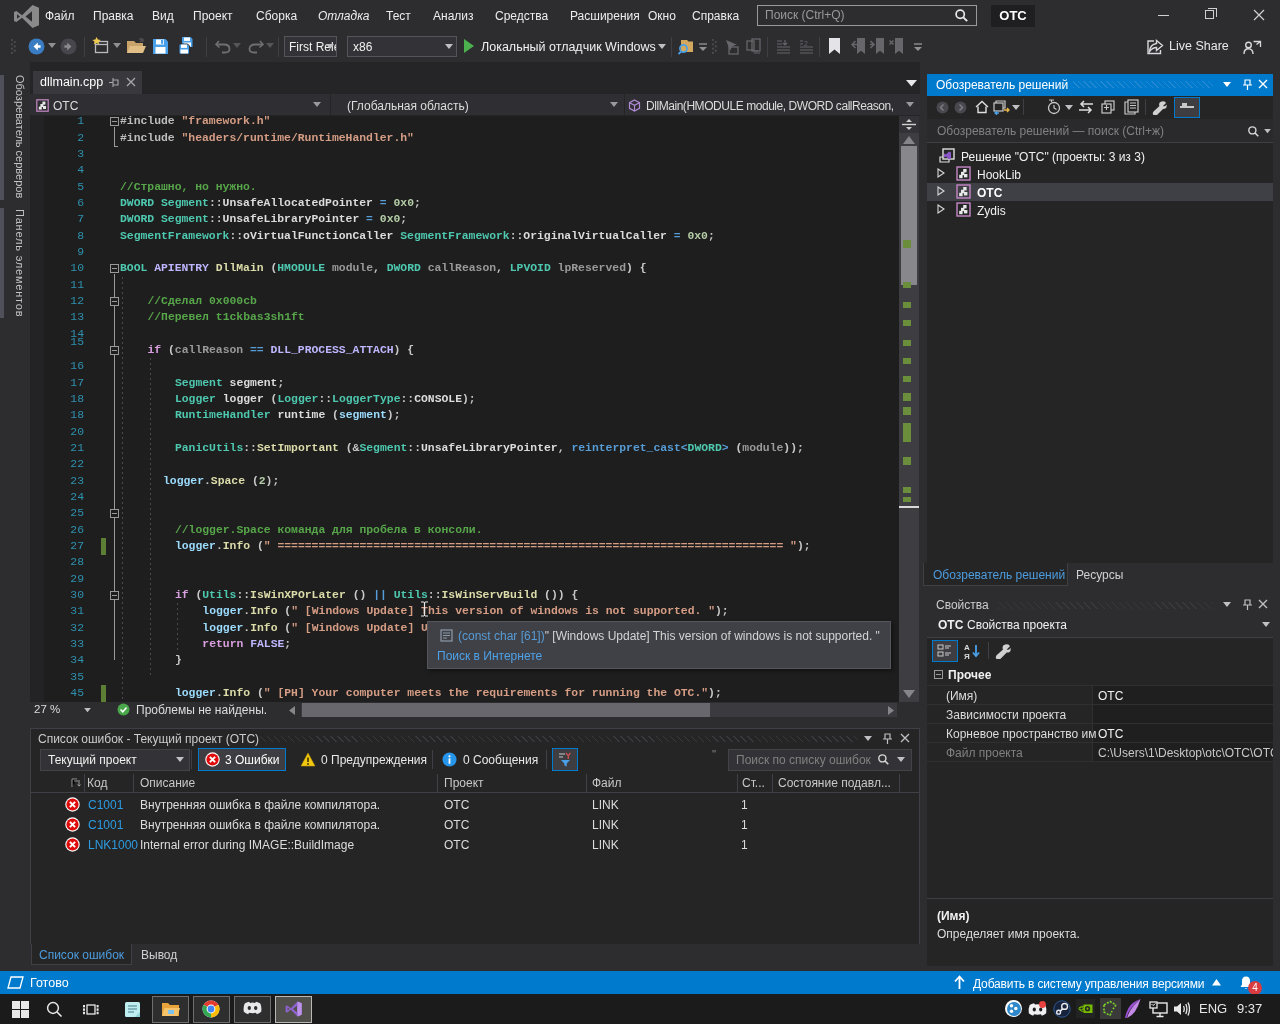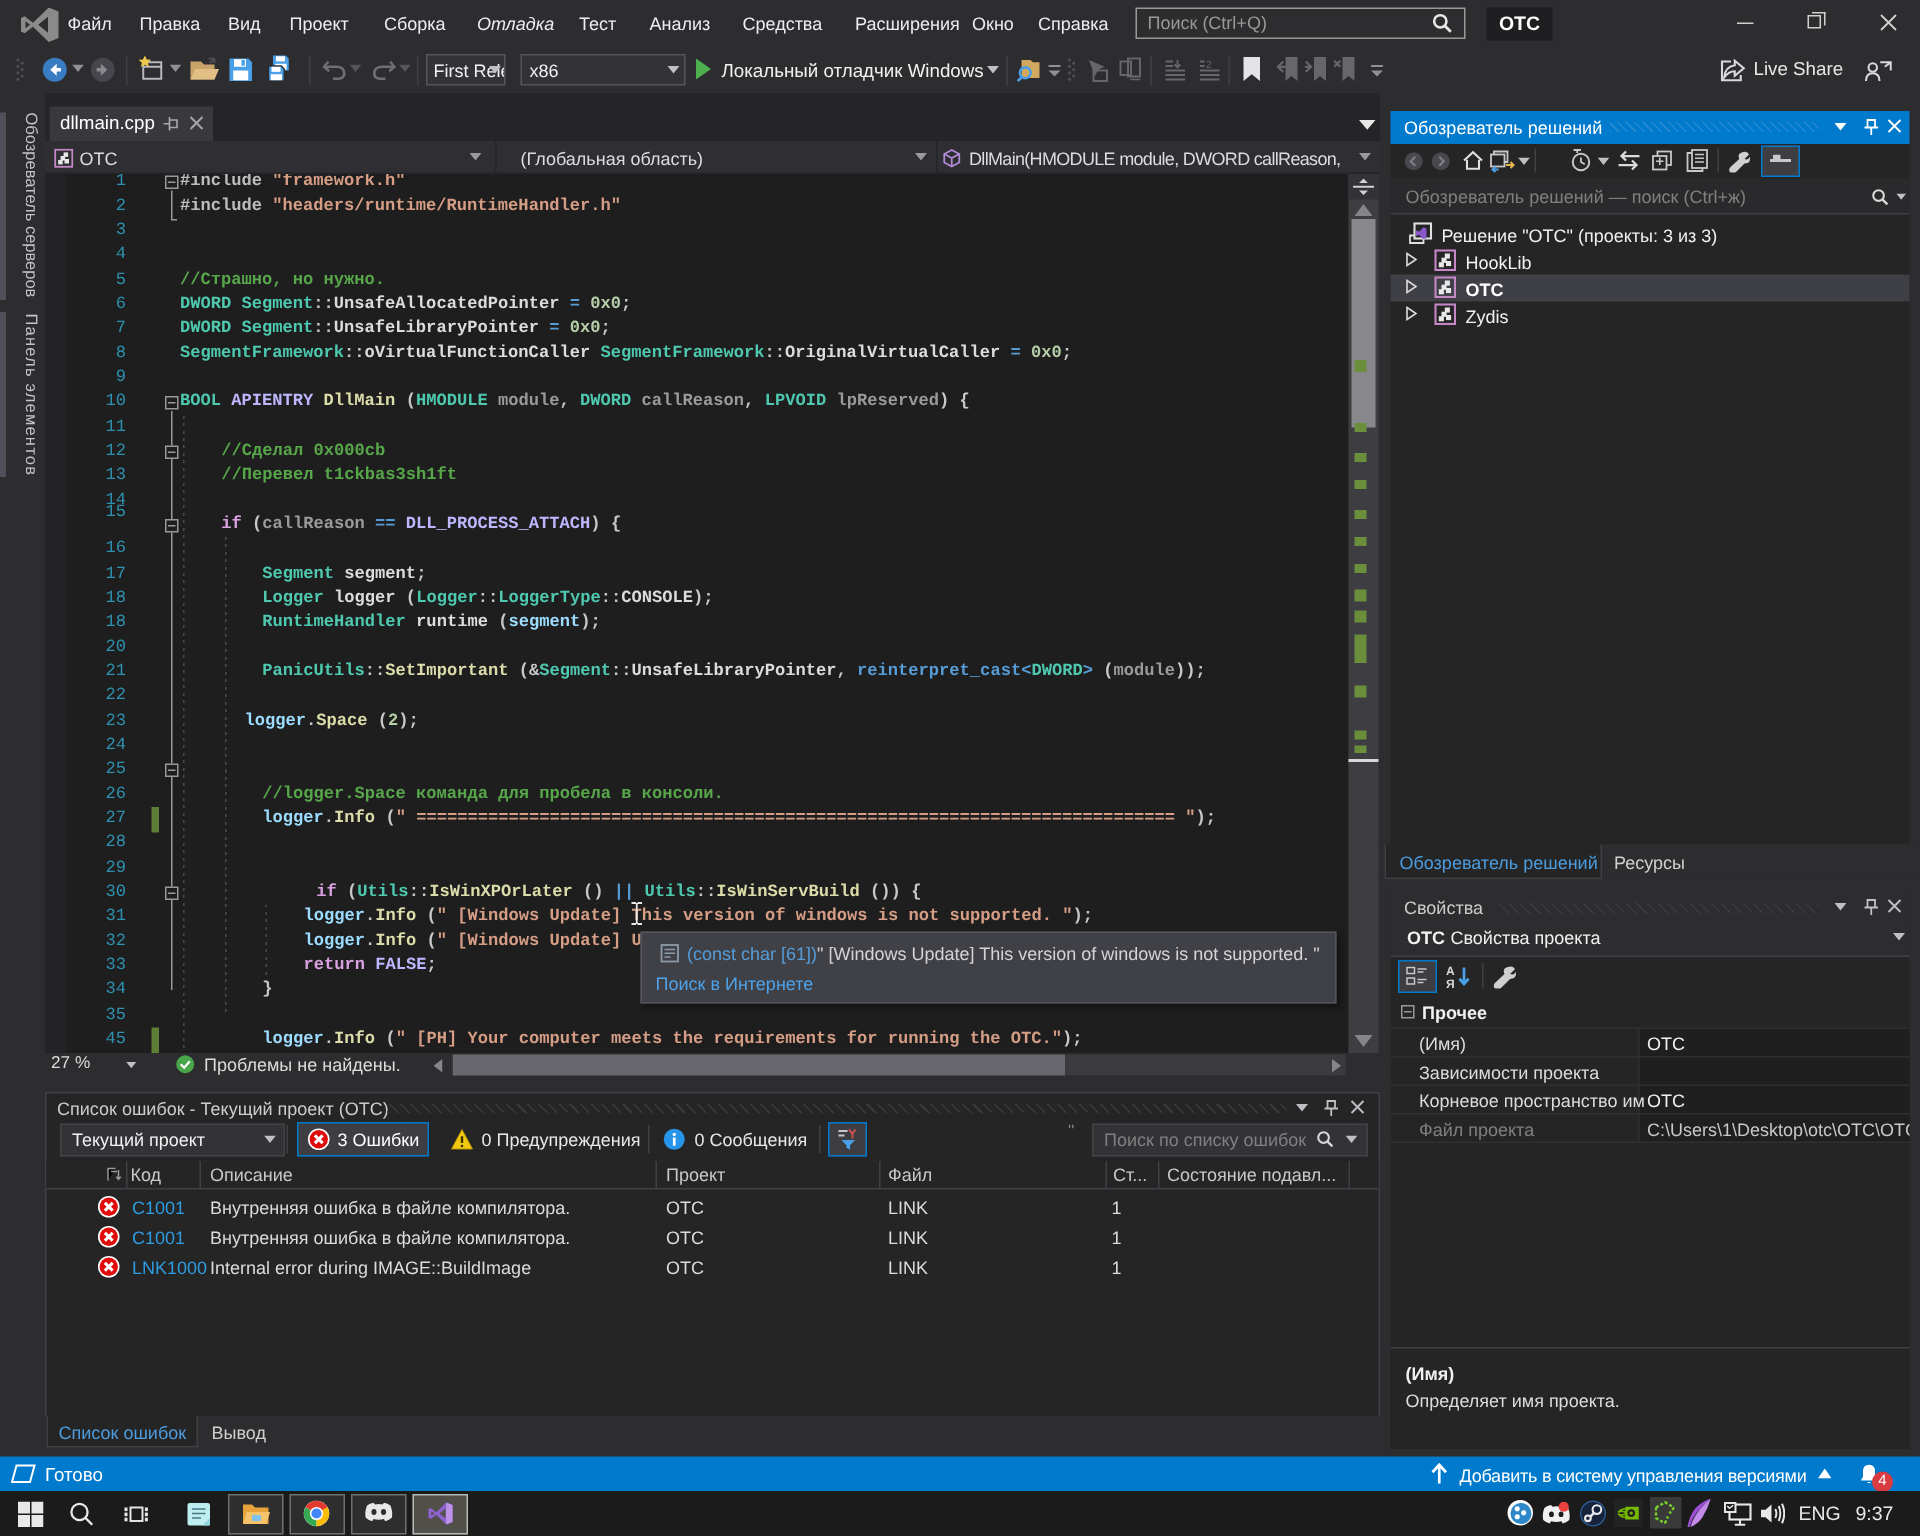--- a/index.html
+++ b/index.html
@@ -334,21 +334,21 @@
 <div class="cl" style="left:117.44px;top:176.93px;"><span class="c">//Сделал 0x000cb</span></div>
 <div class="cl" style="left:117.44px;top:193.26px;"><span class="c">//Перевел t1ckbas3sh1ft</span></div>
 <div class="cl" style="left:117.44px;top:225.92px;"><span class="k">if</span> <span class="g">(</span><span class="p">callReason</span> <span class="b">==</span> <span class="m">DLL_PROCESS_ATTACH</span><span class="g">)</span> <span class="g">{</span></div>
 <div class="cl" style="left:144.88px;top:258.58px;"><span class="t">Segment</span> segment<span class="g">;</span></div>
 <div class="cl" style="left:144.88px;top:274.91px;"><span class="t">Logger</span> logger <span class="g">(</span><span class="t">Logger</span><span class="g">::</span><span class="t">LoggerType</span><span class="g">::</span>CONSOLE<span class="g">);</span></div>
 <div class="cl" style="left:144.88px;top:291.24px;"><span class="t">RuntimeHandler</span> runtime <span class="g">(</span><span class="v">segment</span><span class="g">);</span></div>
 <div class="cl" style="left:144.88px;top:323.9px;"><span class="t">PanicUtils</span><span class="g">::</span><span class="f">SetImportant</span> <span class="g">(&amp;</span><span class="t">Segment</span><span class="g">::</span>UnsafeLibraryPointer<span class="g">,</span> <span class="b">reinterpret_cast&lt;</span><span class="t">DWORD</span><span class="b">&gt;</span> <span class="g">(</span><span class="p">module</span><span class="g">));</span></div>
 <div class="cl" style="left:133px;top:356.56px;"><span class="v">logger</span><span class="g">.</span><span class="f">Space</span> <span class="g">(</span><span class="n">2</span><span class="g">);</span></div>
 <div class="cl" style="left:144.88px;top:405.55px;"><span class="c">//logger.Space команда для пробела в консоли.</span></div>
 <div class="cl" style="left:144.88px;top:421.88px;"><span class="v">logger</span><span class="g">.</span><span class="f">Info</span> <span class="g">(</span><span class="s">" ========================================================================== "</span><span class="g">);</span></div>
-<div class="cl" style="left:144.88px;top:470.87px;margin-left:36px;"><span class="k">if</span> <span class="g">(</span><span class="t">Utils</span><span class="g">::</span><span class="f">IsWinXPOrLater</span> <span class="g">()</span> <span class="b">||</span> <span class="t">Utils</span><span class="g">::</span><span class="f">IsWinServBuild</span> <span class="g">())</span> <span class="g">{</span></div>
+<div class="cl" style="left:144.88px;top:470.87px;"><span class="k">if</span> <span class="g">(</span><span class="t">Utils</span><span class="g">::</span><span class="f">IsWinXPOrLater</span> <span class="g">()</span> <span class="b">||</span> <span class="t">Utils</span><span class="g">::</span><span class="f">IsWinServBuild</span> <span class="g">())</span> <span class="g">{</span></div>
 <div class="cl" style="left:172.32px;top:487.2px;"><span class="v">logger</span><span class="g">.</span><span class="f">Info</span> <span class="g">(</span><span class="s">" [Windows Update] This version of windows is not supported. "</span><span class="g">);</span></div>
 <div class="cl" style="left:172.32px;top:503.53px;"><span class="v">logger</span><span class="g">.</span><span class="f">Info</span> <span class="g">(</span><span class="s">" [Windows Update] Upgrade your windows to a newer version. "</span><span class="g">);</span></div>
 <div class="cl" style="left:172.32px;top:519.86px;"><span class="k">return</span> <span class="m">FALSE</span><span class="g">;</span></div>
 <div class="cl" style="left:144.88px;top:536.19px;"><span class="g">}</span></div>
 <div class="cl" style="left:144.88px;top:568.85px;"><span class="v">logger</span><span class="g">.</span><span class="f">Info</span> <span class="g">(</span><span class="s">" [PH] Your computer meets the requirements for running the OTC."</span><span class="g">);</span></div>
 </div>
 
 <div class="abs" style="left:899px;top:116px;width:20px;height:586px;background:#3e3e42;"></div>
 <div class="abs" style="left:899px;top:116px;width:20px;height:17px;background:#333337;"></div>
 <svg class="abs" style="left:902px;top:119px;" width="14" height="11" viewBox="0 0 14 11">

